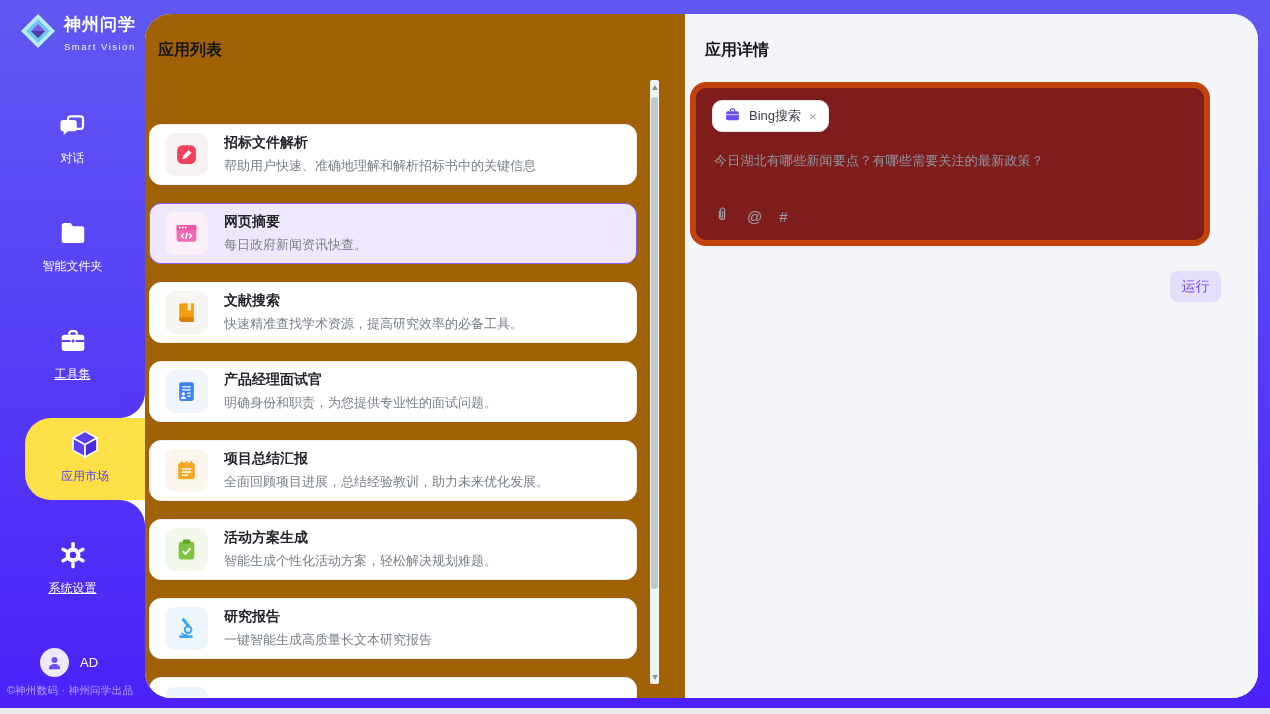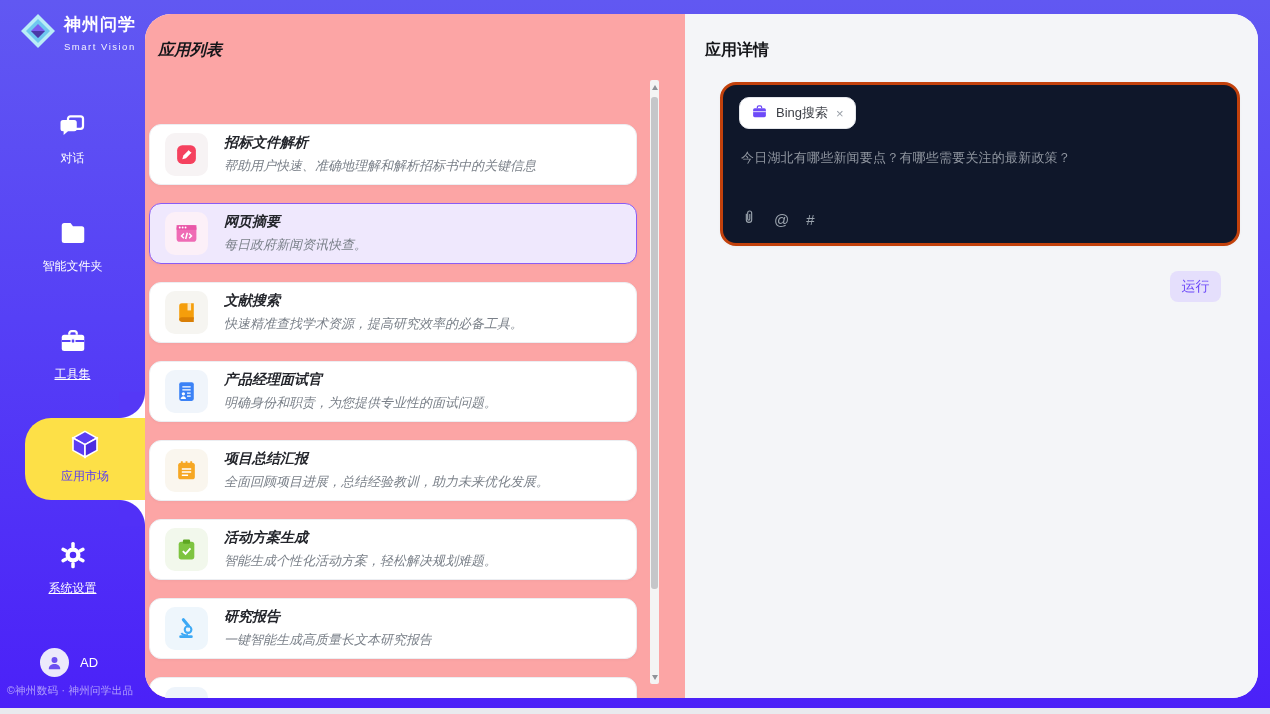--- a/index.html
+++ b/index.html
@@ -27,21 +27,21 @@
   .user-row { position:absolute; left:40px; top:648px; display:flex; align-items:center; gap:11px; }
   .avatar { width:29px; height:29px; border-radius:50%; background:#ece9fb; display:flex;
             align-items:center; justify-content:center; }
   .user-name { font-size:13px; color:#fff; }
   .side-footer { position:absolute; left:7px; top:684px; width:150px; font-size:10.5px;
                  color:rgba(255,255,255,.55); letter-spacing:.3px; }
 
   
   .main-panel { position:absolute; left:145px; top:14px; width:1113px; height:684px;
                 border-radius:26px; background:#fff; display:flex; overflow:hidden; }
-  .list-panel { position:relative; width:540px; background:#fca5a5;font-style:italic; }
+  .list-panel { position:relative; width:540px; background:#a16207; }
   .panel-title { font-size:16px; font-weight:bold; color:#15161a; }
   .list-title { position:absolute; left:13px; top:26px; }
   .cards { position:absolute; left:4px; top:70px; width:488px;margin-top:40px; }
   .app-card { position:relative; height:61px; margin-bottom:18px; border-radius:12px;
               background:#fff; border:1px solid #eceef2; box-shadow:0 1px 3px rgba(20,20,40,.04);
               display:flex; align-items:center; padding-left:15px; gap:16px; cursor:pointer; }
   .app-card.selected { background:#efe8fd; border:1.5px solid #8a5cf5; }
   .icon-tile { width:43px; height:43px; border-radius:10px; display:flex; align-items:center;
                justify-content:center; flex-shrink:0; }
   .card-text { overflow:hidden; }
@@ -58,22 +58,22 @@
   .tri-up { width:0; height:0; border-left:3.5px solid transparent; border-right:3.5px solid transparent;
             border-bottom:5px solid #8f9298; }
   .tri-down { width:0; height:0; border-left:3.5px solid transparent; border-right:3.5px solid transparent;
             border-top:5px solid #8f9298; }
   .sb-thumb { position:absolute; left:1px; top:17px; width:7px; height:492px;
               background:#c5c6c9; border-radius:3px; cursor:grab; }
 
   
   .detail-panel { position:relative; flex:1; background:#f4f5f8; }
   .detail-title { position:absolute; left:20px; top:26px; }
-  .composer { position:absolute; left:35px; top:68px; width:520px; height:164px; background:#0f172a;
-              border:3px solid #c2410c; border-radius:16px; box-shadow:0 1px 3px rgba(20,20,40,.03); }
+  .composer { position:absolute; left:5px; top:68px; width:520px; height:164px; background:#7f1d1d;
+              border:6px solid #c2410c; border-radius:16px; box-shadow:0 1px 3px rgba(20,20,40,.03); }
   .tool-tag { position:absolute; left:16px; top:12px; height:32px; display:inline-flex; align-items:center;
               gap:8px; padding:0 11px; border:1px solid #e3e5ea; border-radius:10px; background:#fff;
               cursor:pointer; }
   .tool-tag-label { font-size:13px; color:#3c3f46; }
   .tag-close { font-size:13px; color:#9aa0a8; cursor:pointer; line-height:1; }
   .prompt-text { position:absolute; left:18px; top:64px; right:16px; font-size:13px; color:#9096a0;
                  letter-spacing:.2px; cursor:text; }
   .composer-icons { position:absolute; left:18px; bottom:13px; display:flex; align-items:center;
                     gap:17px; color:#9aa3ad; }
   .glyph-btn { font-size:15px; color:#9aa3ad; cursor:pointer; }

